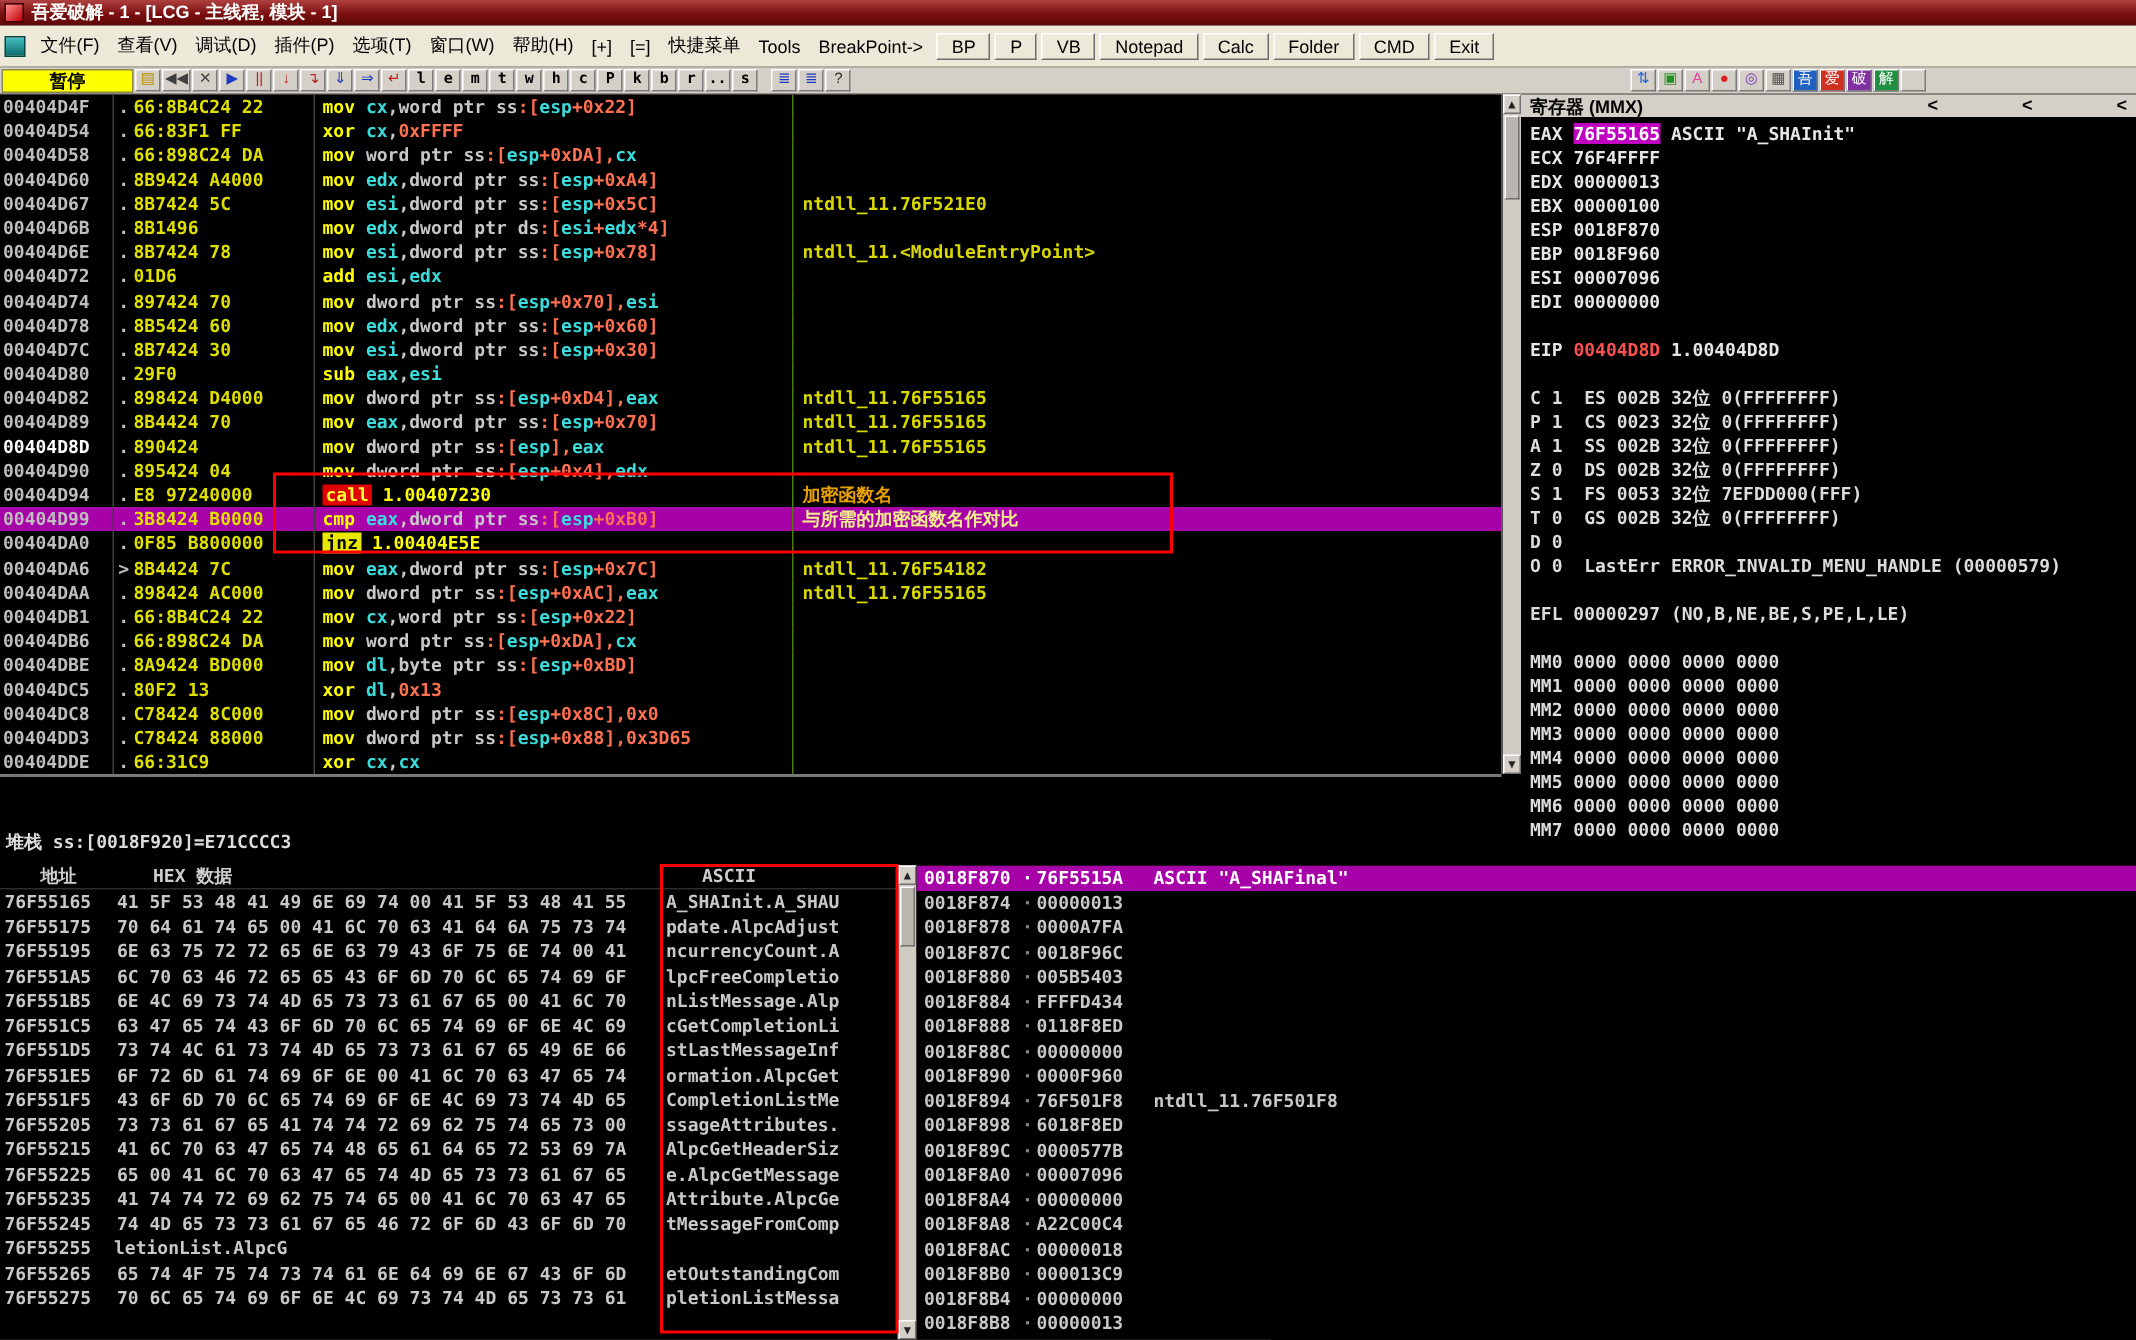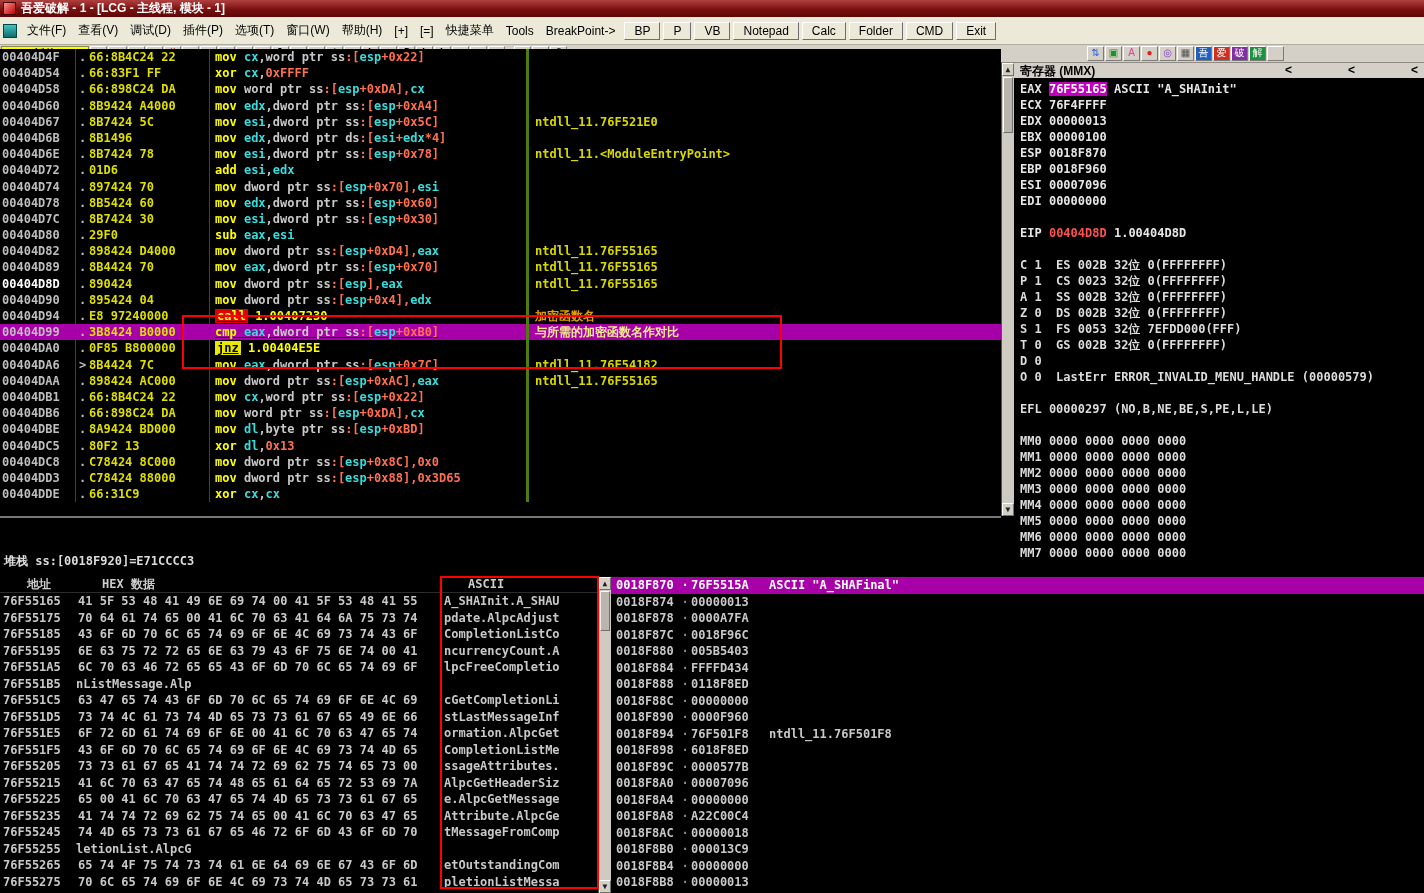--- a/index.html
+++ b/index.html
@@ -28,30 +28,30 @@
   .pause-btn{display:inline-block;width:88px;height:16px;background:#FFFF00;color:#000;
     border:1px solid #8a8a4a;font-size:12px;font-weight:bold;text-align:center;line-height:14px;}
   .tbgroup{display:flex;align-items:center;gap:1px;}
   .tb{min-width:17px;height:15px;background:#D4D0C8;border:1px solid;
     border-color:#fff #7a7a7a #7a7a7a #fff;font-size:10px;line-height:12px;text-align:center;
     padding:0 1px;display:inline-block;overflow:hidden;white-space:nowrap;}
   .tb.letter{font-family:"DejaVu Sans Mono",monospace;font-weight:bold;width:16px;}
   .tb-right{margin-left:auto;margin-right:140px;display:flex;gap:1px;}
 
   
-  .disasm{position:absolute;left:0;top:49px;width:1001px;height:453px;background:#000;
+  .disasm{position:absolute;left:0;top:63px;width:1001px;height:453px;background:#000;
     overflow:hidden;font-weight:bold;}
   .drow{display:flex;height:16.2px;line-height:16.2px;white-space:pre;}
   .drow.sel{background:#A800A8;justify-content:space-between;}
   .da{width:76px;padding-left:2px;color:#BEBEBE;border-right:1px solid #404040;}
   .eip .da{color:#fff;}
   .dpb{width:134px;border-right:1px solid #404040;display:flex;}
   .dp{width:13px;text-align:center;color:#BEBEBE;}
   .db{color:#DFDF00;}
-  .di{width:319px;border-right:3px solid #4d7c0f;padding-left:5px;text-decoration:underline;}
+  .di{width:319px;border-right:1px solid #4d7c0f;padding-left:5px;}
   .dc{flex:1;padding-left:6px;color:#D8D800;overflow:hidden;}
   .dc-user{color:#E8A000;}
   .sel .dc-user{color:#F2EE8C;}
   .mn{color:#FFFF00;}
   .mn-call{background:#E00000;color:#FFFF30;padding:0 2px;}
   .mn-jnz{background:#E8E800;color:#000;padding:0 2px;}
   .t-reg{color:#3ADCDC;}
   .t-num{color:#FF7050;}
   .t-br{color:#FF7050;}
   .t-kw{color:#C8C8C8;}
@@ -244,24 +244,23 @@
 
   <div class="dump">
     <div class="dump-header">
       <span class="dh-addr">地址</span>
       <span class="dh-hex">HEX 数据</span>
       <span class="dh-ascii">ASCII</span>
     </div>
     <div id="dumpRows">
         <div class="hrow"><span class="ha">76F55165</span><span class="hb">41 5F 53 48 41 49 6E 69 74 00 41 5F 53 48 41 55</span><span class="hasc">A_SHAInit.A_SHAU</span></div>
         <div class="hrow"><span class="ha">76F55175</span><span class="hb">70 64 61 74 65 00 41 6C 70 63 41 64 6A 75 73 74</span><span class="hasc">pdate.AlpcAdjust</span></div>
-        <div class="hrow"><span class="ha">76F55185</span><span class="hb">43 6F 6D 70 6C 65 74 69 6F 6E 4C 69 73 74 43 6F</span><span class="hasc">CompletionListCo</span></div>
         <div class="hrow"><span class="ha">76F55195</span><span class="hb">6E 63 75 72 72 65 6E 63 79 43 6F 75 6E 74 00 41</span><span class="hasc">ncurrencyCount.A</span></div>
         <div class="hrow"><span class="ha">76F551A5</span><span class="hb">6C 70 63 46 72 65 65 43 6F 6D 70 6C 65 74 69 6F</span><span class="hasc">lpcFreeCompletio</span></div>
-        <div class="hrow"><span class="ha">76F551B5</span><span class="hasc">nListMessage.Alp</span></div>
+        <div class="hrow"><span class="ha">76F551B5</span><span class="hb">6E 4C 69 73 74 4D 65 73 73 61 67 65 00 41 6C 70</span><span class="hasc">nListMessage.Alp</span></div>
         <div class="hrow"><span class="ha">76F551C5</span><span class="hb">63 47 65 74 43 6F 6D 70 6C 65 74 69 6F 6E 4C 69</span><span class="hasc">cGetCompletionLi</span></div>
         <div class="hrow"><span class="ha">76F551D5</span><span class="hb">73 74 4C 61 73 74 4D 65 73 73 61 67 65 49 6E 66</span><span class="hasc">stLastMessageInf</span></div>
         <div class="hrow"><span class="ha">76F551E5</span><span class="hb">6F 72 6D 61 74 69 6F 6E 00 41 6C 70 63 47 65 74</span><span class="hasc">ormation.AlpcGet</span></div>
         <div class="hrow"><span class="ha">76F551F5</span><span class="hb">43 6F 6D 70 6C 65 74 69 6F 6E 4C 69 73 74 4D 65</span><span class="hasc">CompletionListMe</span></div>
         <div class="hrow"><span class="ha">76F55205</span><span class="hb">73 73 61 67 65 41 74 74 72 69 62 75 74 65 73 00</span><span class="hasc">ssageAttributes.</span></div>
         <div class="hrow"><span class="ha">76F55215</span><span class="hb">41 6C 70 63 47 65 74 48 65 61 64 65 72 53 69 7A</span><span class="hasc">AlpcGetHeaderSiz</span></div>
         <div class="hrow"><span class="ha">76F55225</span><span class="hb">65 00 41 6C 70 63 47 65 74 4D 65 73 73 61 67 65</span><span class="hasc">e.AlpcGetMessage</span></div>
         <div class="hrow"><span class="ha">76F55235</span><span class="hb">41 74 74 72 69 62 75 74 65 00 41 6C 70 63 47 65</span><span class="hasc">Attribute.AlpcGe</span></div>
         <div class="hrow"><span class="ha">76F55245</span><span class="hb">74 4D 65 73 73 61 67 65 46 72 6F 6D 43 6F 6D 70</span><span class="hasc">tMessageFromComp</span></div>
         <div class="hrow"><span class="ha">76F55255</span><span class="hasc">letionList.AlpcG</span></div>

